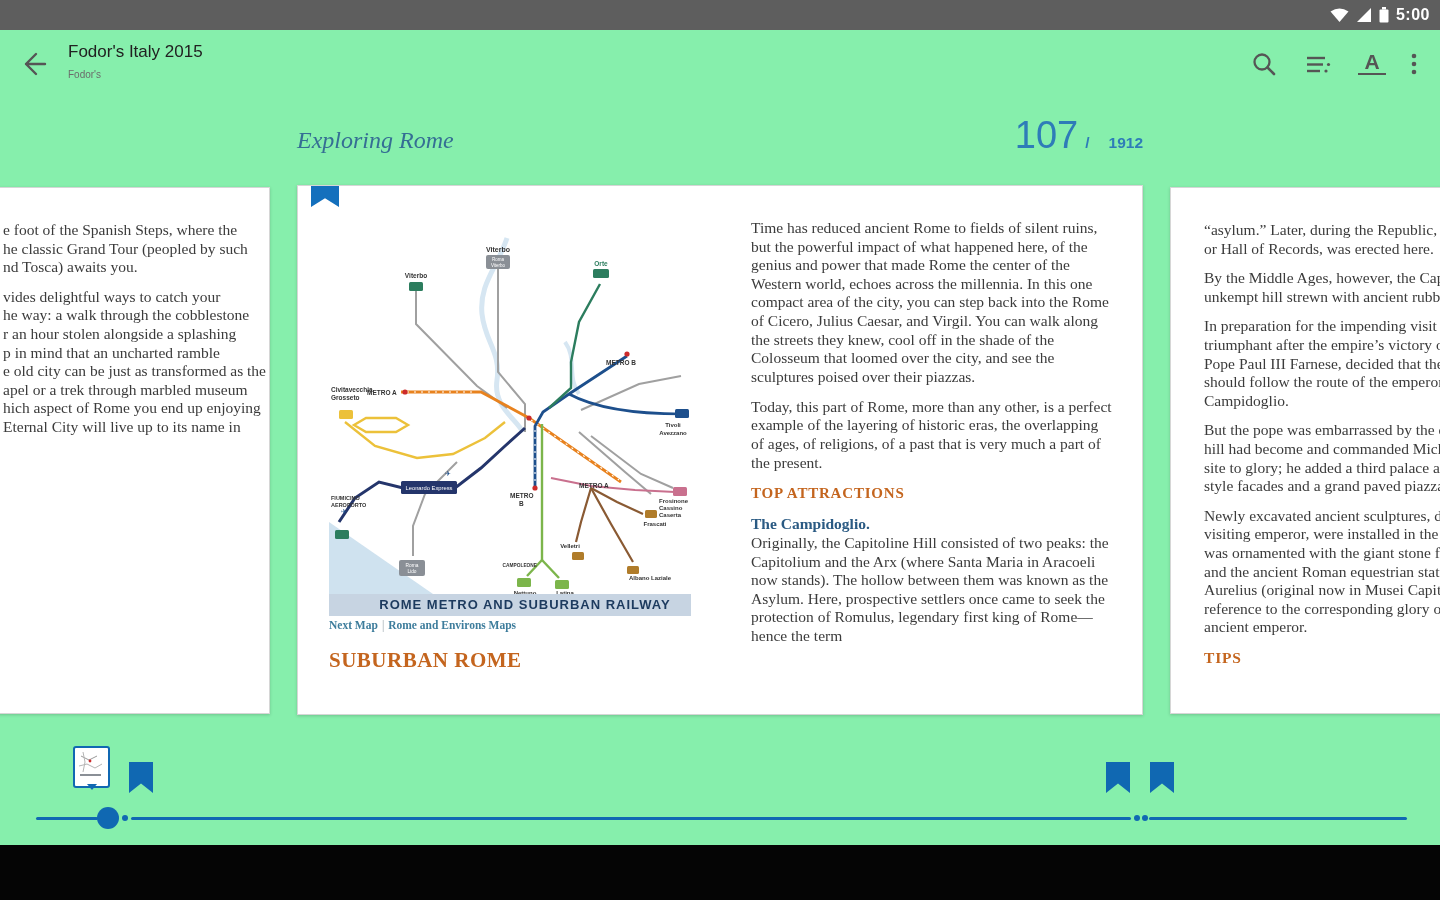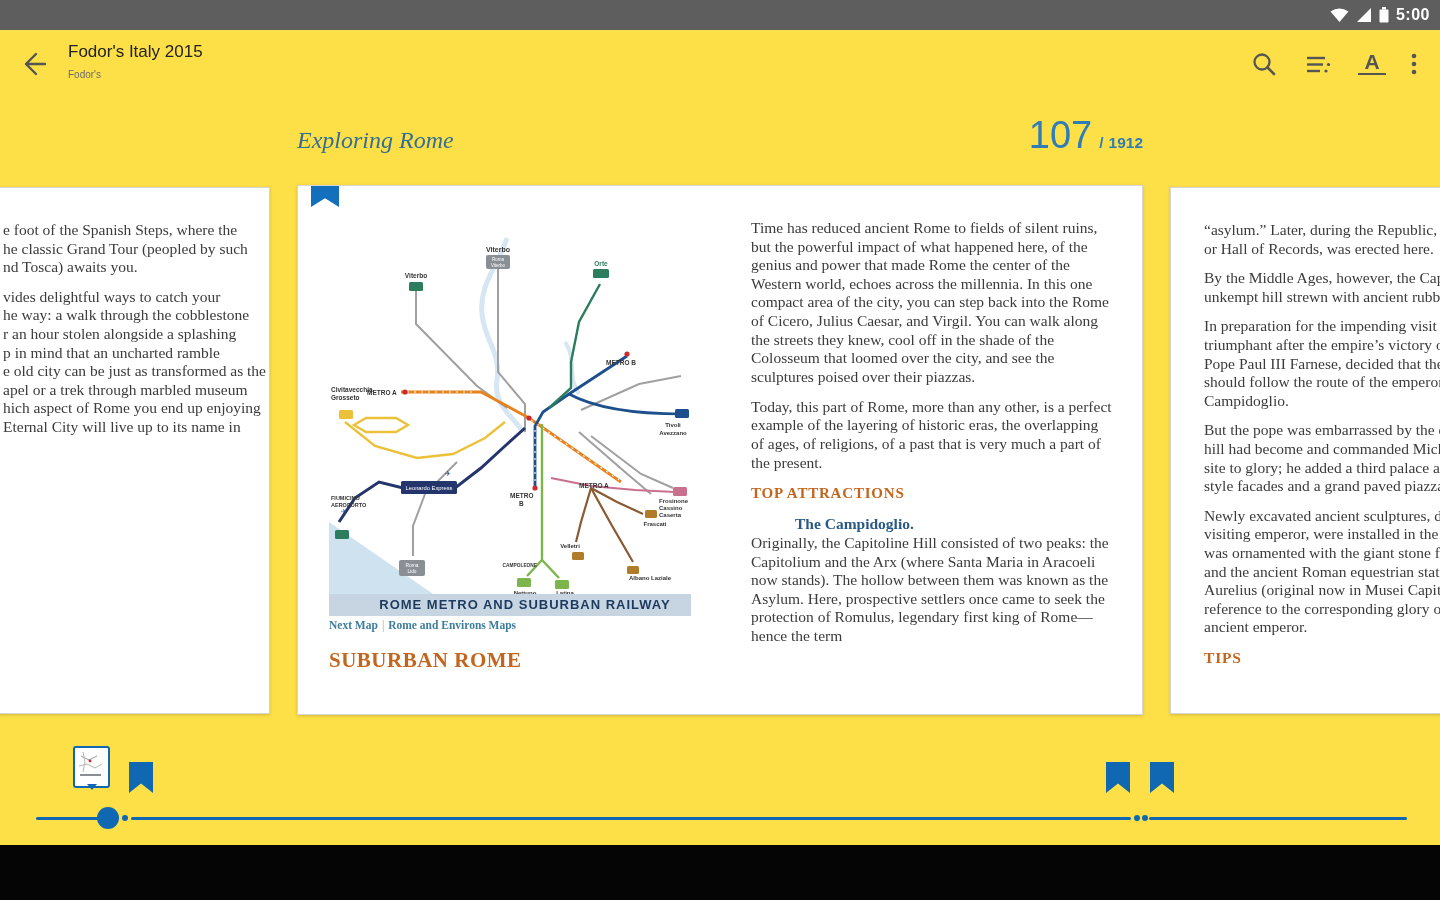--- a/index.html
+++ b/index.html
@@ -1,16 +1,16 @@
 <!DOCTYPE html>
 <html><head>
 <meta charset="utf-8">
 <style>
   html,body{margin:0;padding:0;background:#444;}
-  .screen{position:relative;width:1440px;height:900px;background:#fde047;overflow:hidden;
+  .screen{position:relative;width:1440px;height:900px;background:#86efac;overflow:hidden;
           font-family:"Liberation Sans",sans-serif;}
   
   .status-bar{position:absolute;top:0;left:0;width:1440px;height:30px;background:#5e5e5e;
               display:flex;justify-content:flex-end;align-items:center;gap:7px;padding-right:10px;box-sizing:border-box;}
   .status-time{color:#fff;font-size:16px;font-weight:bold;letter-spacing:.5px;}
   .sicon{display:block;}
   
   .back-btn{position:absolute;left:18px;top:49px;width:30px;height:30px;cursor:pointer;}
   .book-title{position:absolute;left:68px;top:42px;font-size:17px;color:#212121;}
   .book-author{position:absolute;left:68px;top:69px;font-size:10px;color:#6b6b6b;}
@@ -18,21 +18,21 @@
   .icon-search{left:1250px;}.icon-toc{left:1304px;}.icon-textset{left:1358px;}.icon-more{left:1400px;}
   .a-glyph{display:block;width:28px;text-align:center;font-size:21px;font-weight:bold;color:#555;
            border-bottom:2.5px solid #555;line-height:24px;height:25px;box-sizing:border-box;}
   
   .section-title{position:absolute;left:297px;top:127px;font-family:"Liberation Serif",serif;
                  font-style:italic;font-size:24px;color:#356e94;}
   .page-indicator{position:absolute;left:297px;top:116px;width:846px;display:flex;justify-content:flex-end;
                   align-items:baseline;color:#2e7cb8;}
   .page-current{font-size:38px;font-weight:300;line-height:1;}
   .page-sep{font-size:15.5px;font-weight:bold;margin-left:7px;}
-  .page-total{font-size:15.5px;font-weight:bold;margin-left:5px;}
+  .page-total{font-size:15.5px;font-weight:bold;margin-left:19px;}
   
   .page{position:absolute;background:#fff;border:1px solid #d6d6d6;box-shadow:0 1px 3px rgba(0,0,0,.18);box-sizing:border-box;}
   .page-left{left:-2px;top:187px;width:272px;height:527px;}
   .page-right{left:1170px;top:187px;width:272px;height:527px;}
   .page-center{left:297px;top:185px;width:846px;height:530px;z-index:2;}
   .pagetext{position:absolute;font-family:"Liberation Serif",serif;font-size:15.5px;line-height:18.6px;
             color:#3b3b3b;white-space:nowrap;overflow:hidden;}
   .pl-text{left:4px;top:33px;right:0;bottom:4px;font-family:Liberation Serif, serif;}
   .pr-text{left:33px;top:33px;right:0;bottom:4px;}
   .pline:empty{height:11px;}
@@ -43,21 +43,21 @@
   .map-wrap{position:absolute;left:31px;top:40px;width:362px;height:390px;}
   .map-caption{position:absolute;left:31px;top:433px;font-family:"Liberation Serif",serif;
                font-size:11.5px;font-weight:bold;color:#3e7d9c;cursor:pointer;}
   .map-caption .cap-sep{color:#9aa7ad;margin:0 4px;font-weight:normal;}
   .ancient-head{position:absolute;left:31px;top:462px;font-family:"Liberation Serif",serif;
                 font-size:21px;font-weight:bold;letter-spacing:.5px;color:#c4651e;}
   .col{position:absolute;left:453px;top:33px;width:362px;font-family:"Liberation Serif",serif;
        font-size:15.5px;line-height:18.6px;color:#3b3b3b;}
   .col p{margin:0 0 11.5px 0;}
   .col .h-attractions{font-size:15px;font-weight:bold;color:#c4651e;letter-spacing:.8px;margin:3px 0 13px 0;}
-  .col .h-campidoglio{font-weight:bold;color:#2a5a83;margin-left:44px;}
+  .col .h-campidoglio{font-weight:bold;color:#2a5a83;}
   
   .preview-box{position:absolute;left:73px;top:746px;width:37px;height:42px;background:#fff;
                border:2.5px solid #1068b2;border-radius:3px;box-sizing:border-box;cursor:pointer;}
   .preview-box:after{content:"";position:absolute;left:50%;bottom:-9px;transform:translateX(-50%);
                      border:5px solid transparent;border-top:6px solid #1068b2;}
   .bookmark{position:absolute;top:762px;width:24px;height:31px;cursor:pointer;}
   .bm1{left:129px;}.bm2{left:1106px;}.bm3{left:1150px;}
   .seek-seg{position:absolute;top:817px;height:3px;background:#1068b2;border-radius:2px;}
   .seg1{left:36px;width:62px;}
   .seg2{left:131px;width:1000px;}

